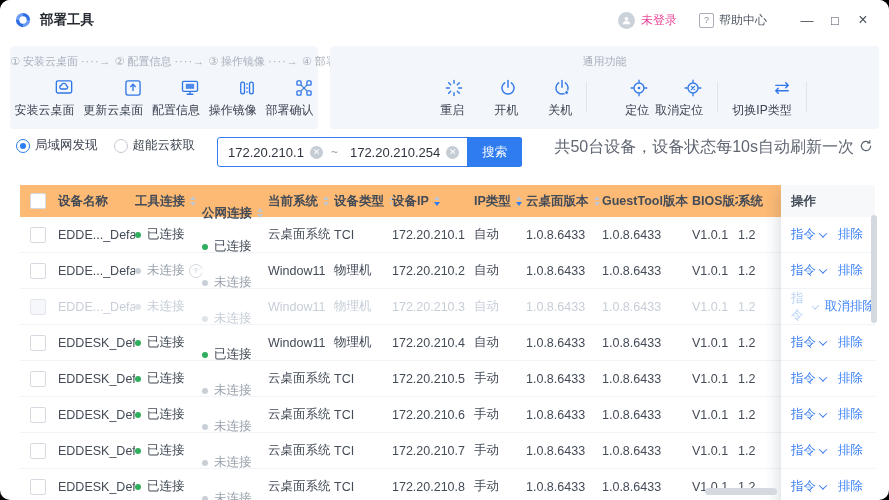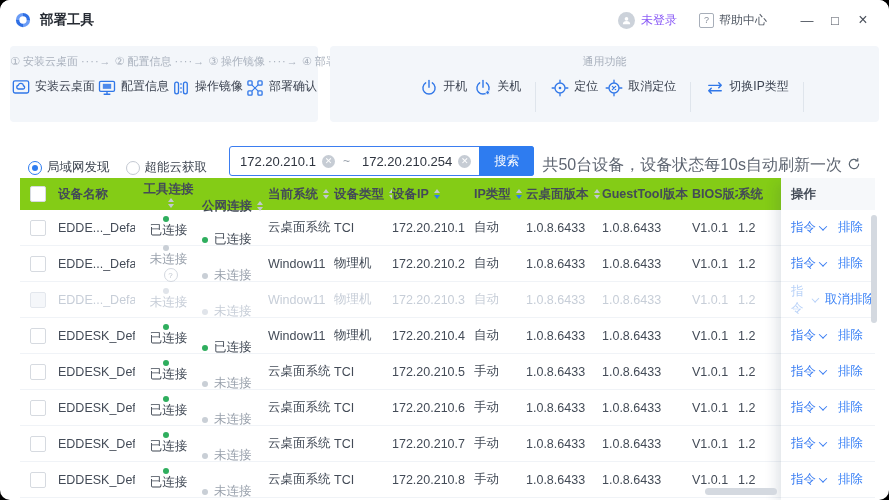--- a/index.html
+++ b/index.html
@@ -6,65 +6,65 @@
   body{width:889px;height:500px;font-family:"Liberation Sans","DejaVu Sans",sans-serif;}
   .window{position:relative;width:889px;height:500px;background:#fff;border-radius:10px;overflow:hidden;}
 
   
   .titlebar{height:40px;display:flex;align-items:center;padding:0 12px 0 14px;background:#fff;}
   .logo{display:flex;align-items:center;margin-right:8px;}
   .app-title{font-size:13.5px;font-weight:bold;color:#262b33;}
   .app-subtitle{font-size:12px;color:#9aa1ad;margin-left:8px;}
   .titlebar .spacer{flex:1;}
   .avatar{width:17px;height:17px;border-radius:50%;background:#ccd2da;display:inline-flex;align-items:center;justify-content:center;margin-right:6px;}
-  .login-label{font-size:12px;color:#8b5cf6;margin-right:22px;}
+  .login-label{font-size:12px;color:#ec4899;margin-right:22px;}
   .help-q-icon{display:inline-flex;align-items:center;justify-content:center;width:13px;height:13px;border:1px solid #a7aeb9;border-radius:2px;color:#868d99;font-size:9px;margin-right:5px;}
   .help-label{font-size:12px;color:#545b66;margin-right:26px;}
   .winbtn{width:28px;height:26px;display:inline-flex;align-items:center;justify-content:center;color:#4b515c;font-size:13px;cursor:default;}
   .winbtn.close{font-size:16px;}
 
   
   .toolbars{display:flex;gap:12px;padding:6px 10px 8px 10px;background:#fff;}
   .panel{background:#f3f6fa;border-radius:4px;padding:8px 0 10px 0;}
   .panel-left{width:308px;}
   .panel-right{flex:1;}
   .steps-line,.panel-title{text-align:center;font-size:11px;color:#a9b1bd;margin-bottom:9px;white-space:nowrap;}
   .steps-line .arrow{margin:0 3px;letter-spacing:1px;}
   .actions-row{display:flex;justify-content:space-around;align-items:flex-start;}
-  .tool-btn{display:flex;align-items:flex-start;gap:4px;min-width:48px;cursor:default;}
+  .tool-btn{display:flex;flex-direction:column;align-items:flex-end;gap:4px;min-width:48px;cursor:default;}
   .tool-btn .lbl{font-size:12px;color:#3b4250;white-space:nowrap;}
   .general-row{display:flex;align-items:flex-start;justify-content:center;}
   .g-group{display:flex;gap:6px;padding:0 14px;}
   .g-div{width:1px;height:30px;background:#dfe5ec;margin-top:4px;}
   .tool-btn svg{display:block;}
 
   
-  .filter{height:46px;display:flex;align-items:flex-end;padding:0 28px;background:#fff;}
+  .filter{height:46px;display:flex;align-items:flex-start;padding:0 16px;background:#fff;}
   .radio-item{display:flex;align-items:center;margin-right:16px;cursor:default;}
   .radio{width:14px;height:14px;border-radius:50%;box-sizing:border-box;margin-right:5px;background:#fff;position:relative;}
   .radio.on{border:1px solid #2e7cf0;}
   .radio.on::after{content:"";position:absolute;left:3px;top:3px;width:6px;height:6px;border-radius:50%;background:#2e7cf0;}
   .radio.off{border:1px solid #c4c9d2;}
   .radio-label{font-size:12.5px;color:#3b424e;}
   .ip-group{display:flex;align-items:center;height:30px;border:1px solid #3b7df0;border-radius:3px;background:#fff;margin-left:6px;box-sizing:border-box;}
   .ip-text{font-size:13px;color:#2f3540;padding:0 6px 0 10px;}
   .clear-icon{width:13px;height:13px;border-radius:50%;background:#c6ccd4;color:#fff;font-size:9px;line-height:13px;text-align:center;margin-right:6px;cursor:default;}
   .ip-sep{font-size:12px;color:#98a0ab;margin:0 2px;}
   .search-btn{height:30px;margin:-1px -1px -1px 2px;padding:0 15px;background:#2e7cf0;color:#fff;font-size:12.5px;border:none;border-radius:0 3px 3px 0;display:flex;align-items:center;cursor:default;font-family:inherit;}
   .filter .spacer{flex:1;}
   .refresh-status{font-size:16px;color:#5f6672;display:flex;align-items:center;gap:5px;}
 
   
   .table-wrap{position:relative;margin:2px 14px 0 20px;height:330px;overflow:hidden;}
-  .thead{display:flex;align-items:center;height:32px;background:#84cc16;font-size:12.5px;font-weight:bold;color:#434b57;}
+  .thead{display:flex;align-items:center;height:32px;background:#fdba74;font-size:12.5px;font-weight:bold;color:#434b57;}
   .tr{display:flex;align-items:center;height:36px;box-sizing:border-box;border-bottom:1px solid #f0f3f7;font-size:12.5px;color:#434b57;background:#fff;}
   .th,.td{box-sizing:border-box;white-space:nowrap;overflow:hidden;display:flex;align-items:center;}
   .col-check{width:38px;padding-left:10px;}
   .col-name{width:77px;}
-  .col-tool{width:67px;flex-direction:column;}
+  .col-tool{width:67px;}
   .col-pub{width:66px;margin-top:24px;}
   .col-cursys{width:66px;}
   .col-devtype{width:58px;}
   .col-ip{width:82px;}
   .col-iptype{width:52px;}
   .col-cloud{width:76px;}
   .col-guest{width:90px;}
   .col-bios{width:46px;}
   .col-sysver{width:26px;}
   .checkbox{width:14px;height:14px;border:1px solid #d6dae0;border-radius:2px;background:#fff;display:inline-block;cursor:default;}
@@ -138,20 +138,30 @@
             <svg width="20" height="20" viewBox="0 0 24 24" fill="none" stroke="#3077e8" stroke-width="1.6">
               <rect x="2.8" y="3.5" width="18.4" height="14.5" rx="2"></rect>
               <path d="M8.6 13.2a2.3 2.3 0 0 1 .2-4.5 3.2 3.2 0 0 1 6.2.6 2 2 0 0 1-.4 3.9z"></path>
             </svg>
           </span>
           <span class="lbl">安装云桌面</span>
         </div>
         <div class="tool-btn">
           <span>
             <svg width="20" height="20" viewBox="0 0 24 24" fill="none" stroke="#3077e8" stroke-width="1.6">
+              <rect x="3.5" y="3.5" width="17" height="17" rx="2.5"></rect>
+              <path d="M12 15.5V8"></path>
+                <path d="M8.8 10.7 12 7.5l3.2 3.2"></path>
+            </svg>
+          </span>
+          <span class="lbl">更新云桌面</span>
+        </div>
+        <div class="tool-btn">
+          <span>
+            <svg width="20" height="20" viewBox="0 0 24 24" fill="none" stroke="#3077e8" stroke-width="1.6">
               <rect x="3" y="4" width="18" height="12" rx="1.5"></rect>
               <rect x="7" y="7" width="10" height="6" fill="#3077e8" stroke="none" opacity="0.85"></rect>
               <path d="M12 16v3.5"></path>
                 <path d="M8 19.5h8"></path>
             </svg>
           </span>
           <span class="lbl">配置信息</span>
         </div>
         <div class="tool-btn">
           <span>
@@ -175,20 +185,28 @@
           </span>
           <span class="lbl">部署确认</span>
         </div>
       </div>
     </div>
 
     <div class="panel panel-right">
       <div class="panel-title">通用功能</div>
       <div class="general-row">
         <div class="g-group">
+          <div class="tool-btn">
+            <span>
+              <svg width="20" height="20" viewBox="0 0 24 24" fill="none" stroke="#3077e8" stroke-width="1.7" stroke-linecap="round">
+                <path d="M12 3v3.4M18.4 5.6l-2.4 2.4M21 12h-3.4M18.4 18.4 16 16M12 21v-3.4M5.6 18.4 8 16M3 12h3.4M5.6 5.6 8 8"></path>
+              </svg>
+            </span>
+            <span class="lbl">重启</span>
+          </div>
           <div class="tool-btn">
             <span>
               <svg width="20" height="20" viewBox="0 0 24 24" fill="none" stroke="#3077e8" stroke-width="1.7" stroke-linecap="round">
                 <path d="M8 5.8a7.3 7.3 0 1 0 8 0"></path>
                   <path d="M12 3v8"></path>
               </svg>
             </span>
             <span class="lbl">开机</span>
           </div>
           <div class="tool-btn">

